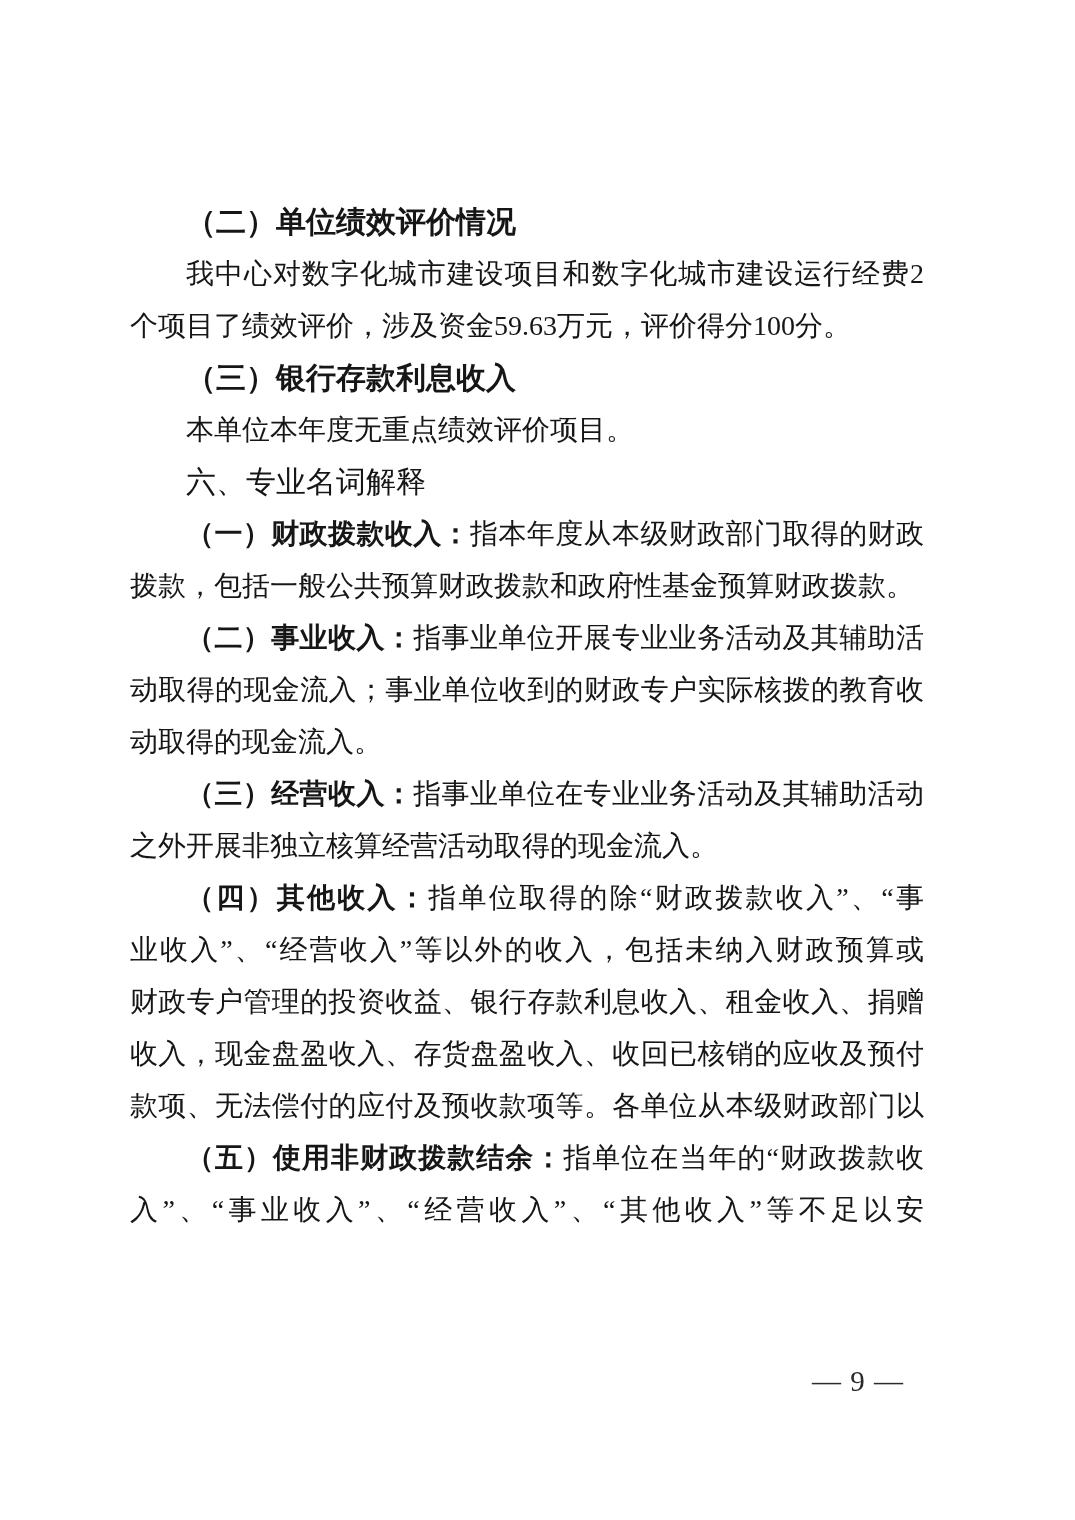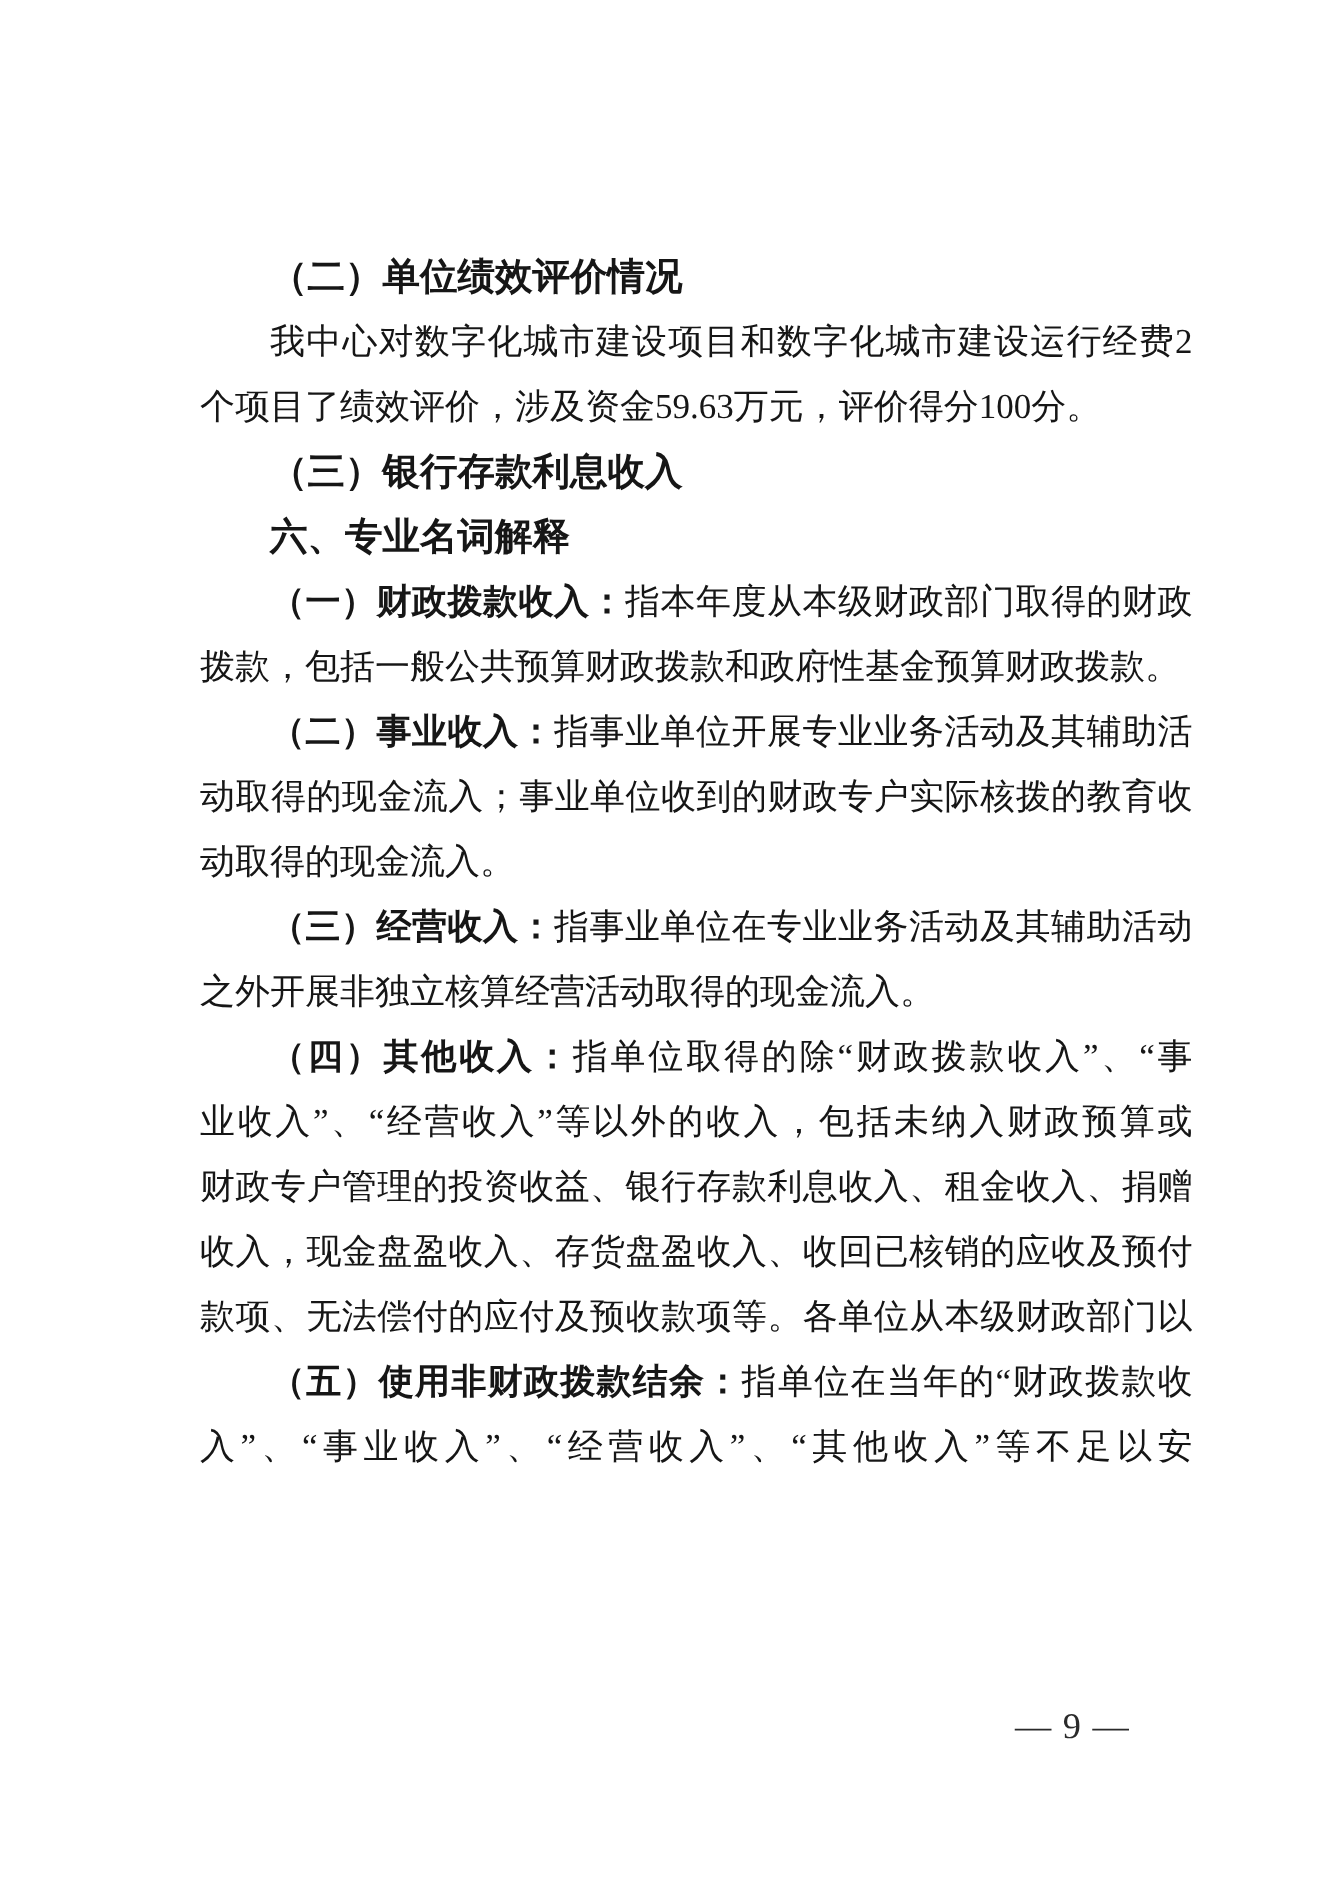--- a/index.html
+++ b/index.html
@@ -11,21 +11,21 @@
     position: relative;
     width: 1075px;
     height: 1520px;
     background: #ffffff;
     overflow: hidden;
     font-family: "Liberation Serif", "DejaVu Serif", serif;
     color: #161616;
   }
   .content {
     position: absolute;
-    left: 160px;
+    left: 130px;
     top: 196px;
     width: 794px;
   }
   .ln {
     font-size: 28px;
     height: 52px;
     line-height: 52px;
     overflow: hidden;
     white-space: normal;
     text-align: left;
@@ -33,21 +33,21 @@
   .indent { text-indent: 56px; }
   .fill {
     text-align: justify;
     text-align-last: justify;
   }
   .h2 {
     font-weight: bold;
     font-size: 30px;
   }
   .h1 {
-    font-weight: bold;
+    font-weight: normal;
     font-size: 30px;
     font-family: "Liberation Sans", "DejaVu Sans", sans-serif;
   }
   .lbl { font-weight: bold; margin-top: 29px; }
   .page-number {
     position: absolute;
     left: 812px;
     top: 1366px;
     font-size: 29px;
     line-height: 30px;
@@ -59,20 +59,21 @@
 <body>
 
 <div class="page">
   <div class="content">
 
     <div class="ln h2 indent">（二）单位绩效评价情况</div>
     <div class="ln indent fill">我中心对数字化城市建设项目和数字化城市建设运行经费2</div>
     <div class="ln">个项目了绩效评价，涉及资金59.63万元，评价得分100分。</div>
 
     <div class="ln h2 indent">（三）银行存款利息收入</div>
+    <div class="ln indent">本单位本年度无重点绩效评价项目。</div>
 
     <div class="ln h1 indent">六、专业名词解释</div>
 
     <div class="ln indent fill">
       <span class="lbl">（一）财政拨款收入：</span><span>指本年度从本级财政部门取得的财政</span>
     </div>
     <div class="ln">拨款，包括一般公共预算财政拨款和政府性基金预算财政拨款。</div>
 
     <div class="ln indent fill">
       <span class="lbl">（二）事业收入：</span><span>指事业单位开展专业业务活动及其辅助活</span>

